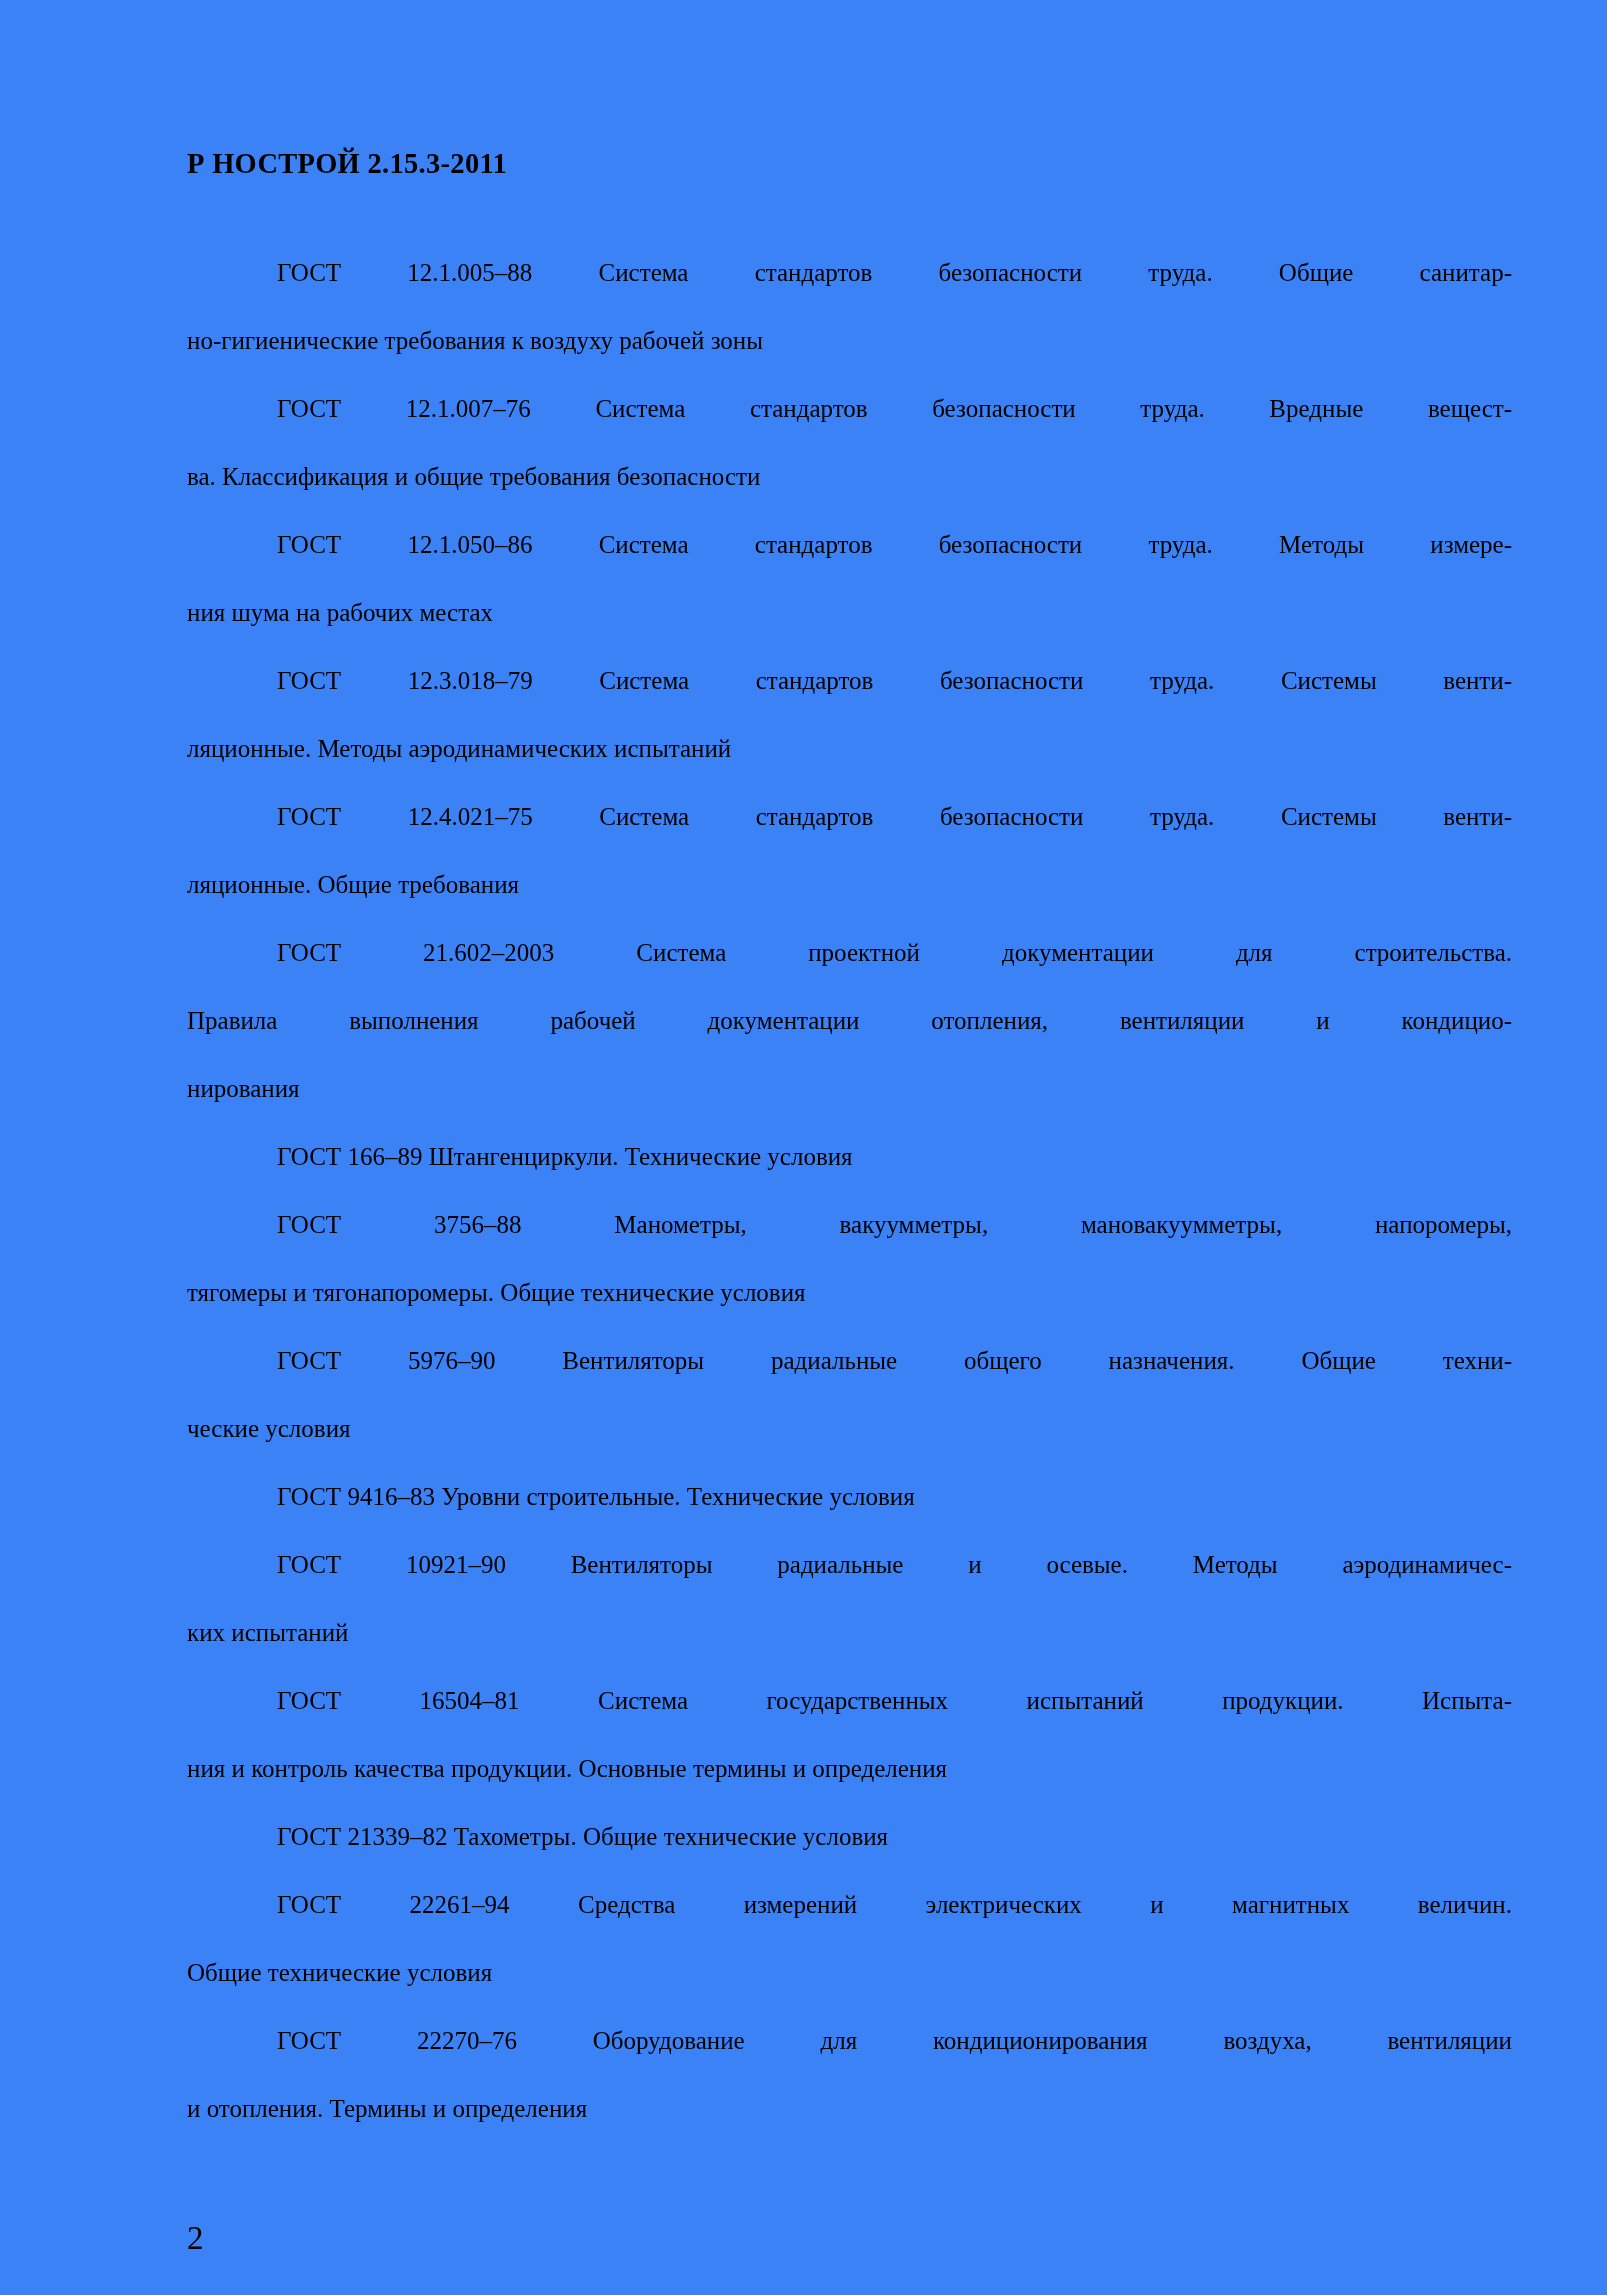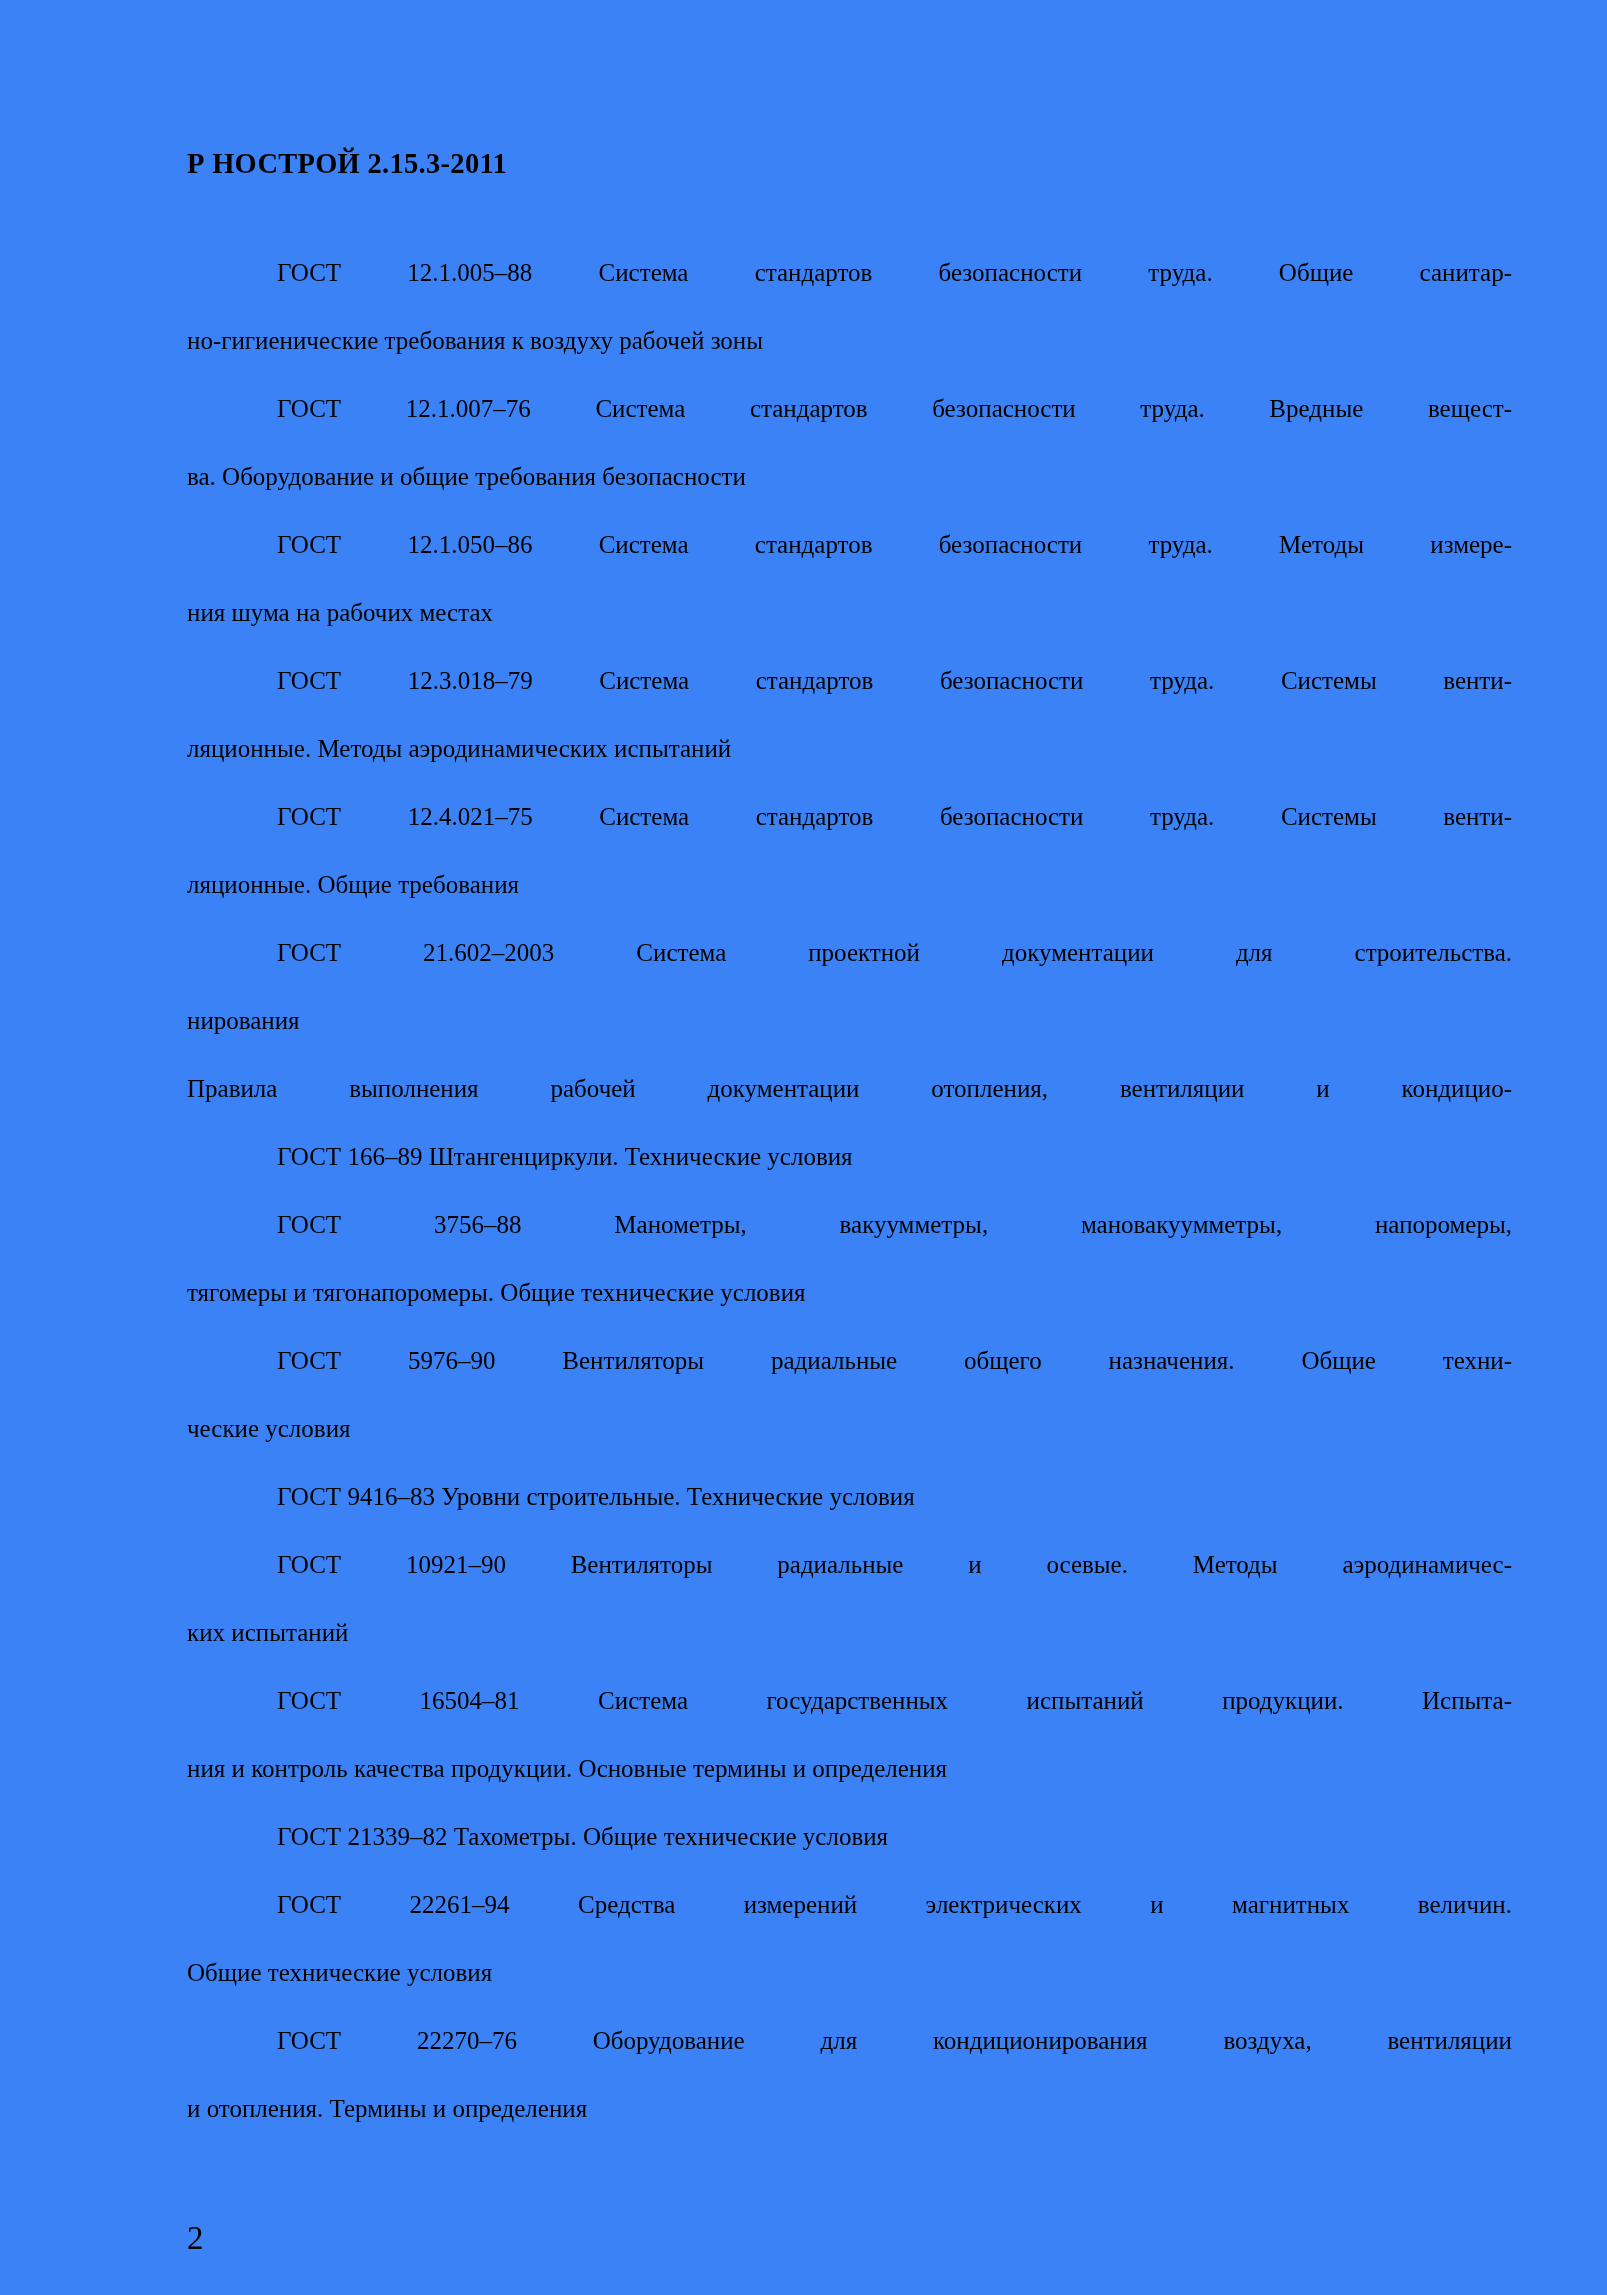--- a/index.html
+++ b/index.html
@@ -61,42 +61,42 @@
 
     <div class="doc-header">Р НОСТРОЙ 2.15.3-2011</div>
 
     <div class="para">
       <div class="line first stretch">ГОСТ 12.1.005–88 Система стандартов безопасности труда. Общие санитар-</div>
       <div class="line">но-гигиенические требования к воздуху рабочей зоны</div>
     </div>
 
     <div class="para">
       <div class="line first stretch">ГОСТ 12.1.007–76 Система стандартов безопасности труда. Вредные вещест-</div>
-      <div class="line">ва. Оборудование и общие требования безопасности</div>
+      <div class="line">ва. Классификация и общие требования безопасности</div>
     </div>
 
     <div class="para">
       <div class="line first stretch">ГОСТ 12.1.050–86 Система стандартов безопасности труда. Методы измере-</div>
       <div class="line">ния шума на рабочих местах</div>
     </div>
 
     <div class="para">
       <div class="line first stretch">ГОСТ 12.3.018–79 Система стандартов безопасности труда. Системы венти-</div>
       <div class="line">ляционные. Методы аэродинамических испытаний</div>
     </div>
 
     <div class="para">
       <div class="line first stretch">ГОСТ 12.4.021–75 Система стандартов безопасности труда. Системы венти-</div>
       <div class="line">ляционные. Общие требования</div>
     </div>
 
     <div class="para">
       <div class="line first stretch">ГОСТ 21.602–2003 Система проектной документации для строительства.</div>
+      <div class="line stretch">Правила выполнения рабочей документации отопления, вентиляции и кондицио-</div>
       <div class="line">нирования</div>
-      <div class="line stretch">Правила выполнения рабочей документации отопления, вентиляции и кондицио-</div>
     </div>
 
     <div class="para">
       <div class="line first">ГОСТ 166–89 Штангенциркули. Технические условия</div>
     </div>
 
     <div class="para">
       <div class="line first stretch">ГОСТ 3756–88 Манометры, вакуумметры, мановакуумметры, напоромеры,</div>
       <div class="line">тягомеры и тягонапоромеры. Общие технические условия</div>
     </div>

